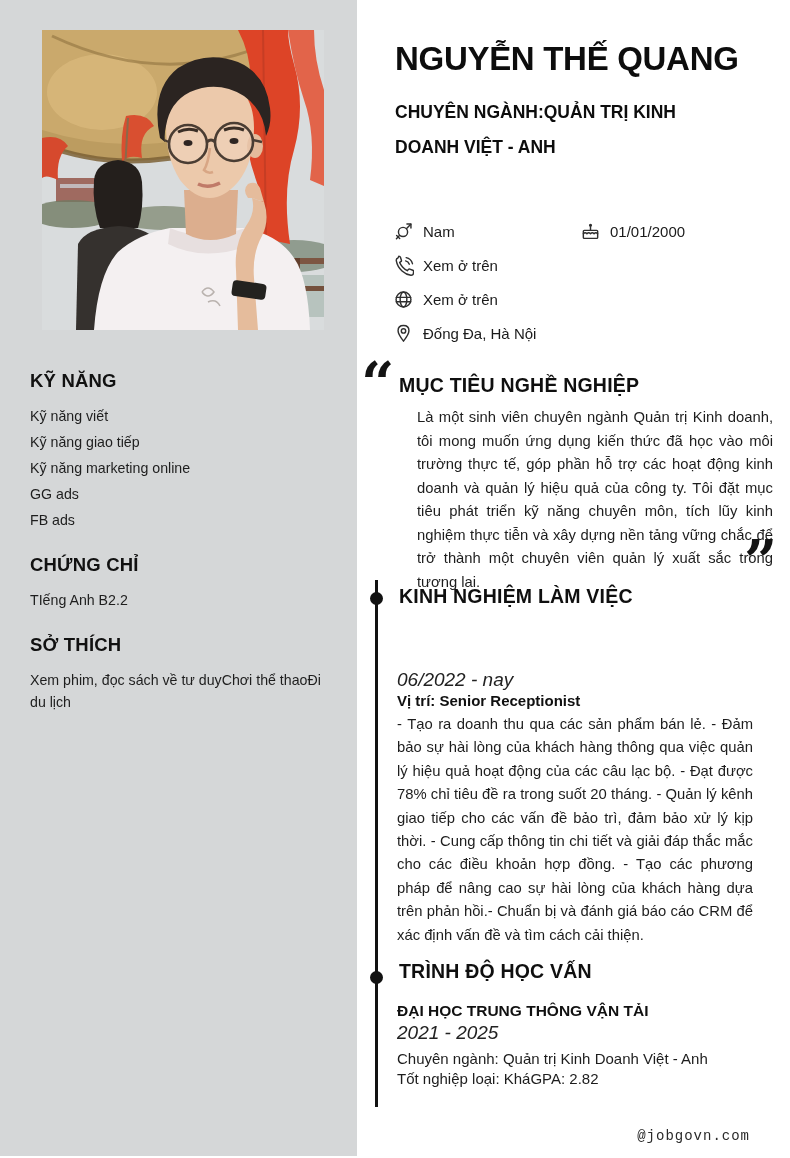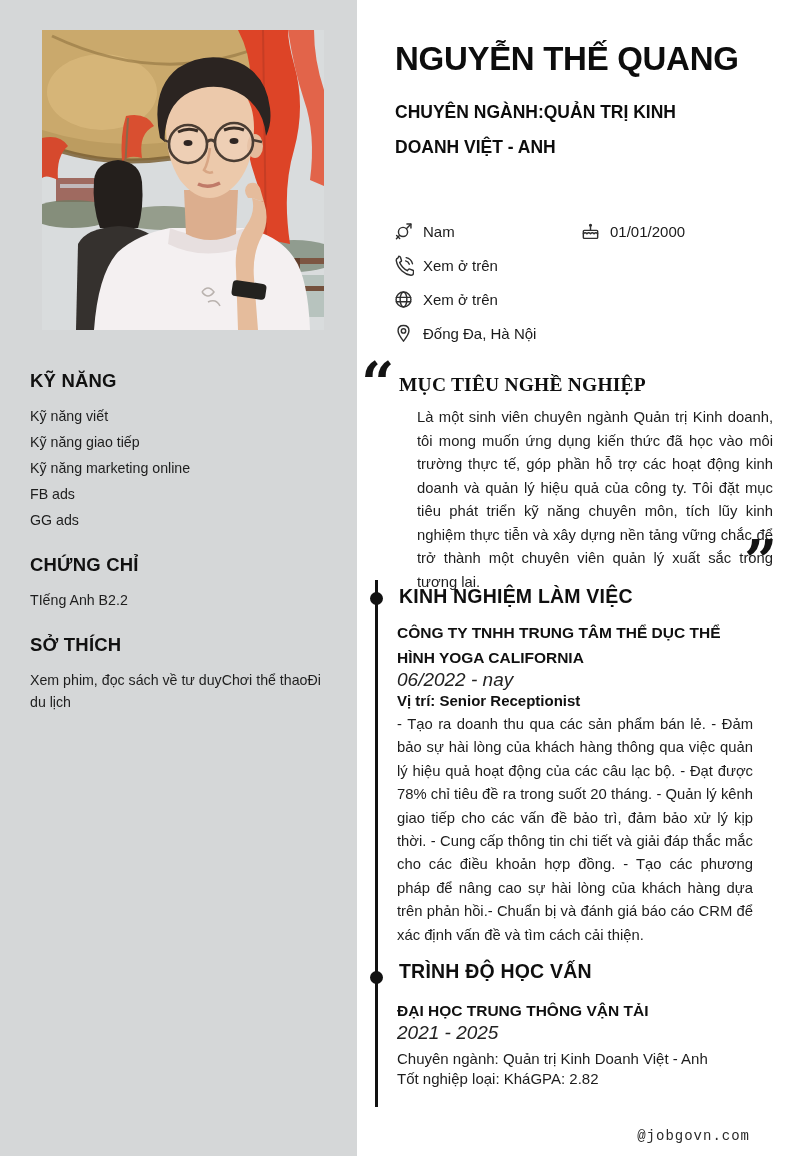--- a/index.html
+++ b/index.html
@@ -49,21 +49,21 @@
   .quote {
     position:absolute; font-size:58px; font-weight:900; line-height:1;
     color:#141414; font-family:"DejaVu Serif", serif; letter-spacing:-2px;
   }
   .q-open  { left:361px; top:355px; }
   .q-close { left:744px; top:532px; }
   .sec-title {
     position:absolute; font-size:19.5px; font-weight:700; color:#0f0f0f;
     letter-spacing:.2px;
   }
-  .t-objective { left:399px; top:374px;font-family:Liberation Serif, serif; }
+  .t-objective { left:399px; top:374px; }
   .t-exp       { left:399px; top:585px; }
   .t-edu       { left:399px; top:960px; }
   .para {
     position:absolute; left:397px; width:356px;
     font-size:14.8px; line-height:23.5px; text-align:justify; color:#1d1d1d;
   }
   .objective-text { top:406px;margin-left:20px; }
   .exp-desc { top:713px; line-height:23.4px; }
   .timeline {
     position:absolute; left:375px; top:580px; width:2.5px; height:527px;
@@ -158,22 +158,22 @@
         <path d="M166,272 q8,-4 12,4" fill="none" stroke="#b9b2ae" stroke-width="1.5"></path>
       </svg>
     </div>
 
     <div class="side-content">
       <div class="side-group">
         <div class="side-title">KỸ NĂNG</div>
         <div class="side-item">Kỹ năng viết</div>
         <div class="side-item">Kỹ năng giao tiếp</div>
         <div class="side-item">Kỹ năng marketing online</div>
+        <div class="side-item">GG ads</div>
         <div class="side-item">FB ads</div>
-        <div class="side-item">GG ads</div>
       </div>
       <div class="side-group">
         <div class="side-title">CHỨNG CHỈ</div>
         <div class="side-item">TIếng Anh B2.2</div>
       </div>
       <div class="side-group">
         <div class="side-title">SỞ THÍCH</div>
         <div class="side-item wrap">Xem phim, đọc sách về tư duyChơi thể thaoĐi du lịch</div>
       </div>
     </div>
@@ -243,21 +243,20 @@
   <span class="quote q-open">“</span>
   <h2 class="sec-title t-objective">MỤC TIÊU NGHỀ NGHIỆP</h2>
   <p class="para objective-text">Là một sinh viên chuyên ngành Quản trị Kinh doanh, tôi mong muốn ứng dụng kiến thức đã học vào môi trường thực tế, góp phần hỗ trợ các hoạt động kinh doanh và quản lý hiệu quả của công ty. Tôi đặt mục tiêu phát triển kỹ năng chuyên môn, tích lũy kinh nghiệm thực tiễn và xây dựng nền tảng vững chắc để trở thành một chuyên viên quản lý xuất sắc trong tương lai.</p>
   <span class="quote q-close">”</span>
 
   <div class="timeline"></div>
   <div class="bullet b-exp"></div>
   <div class="bullet b-edu"></div>
 
   <h2 class="sec-title t-exp">KINH NGHIỆM LÀM VIỆC</h2>
-  <div class="org company">CÔNG TY TNHH TRUNG TÂM THỂ DỤC THỂ HÌNH YOGA CALIFORNIA</div>
   <div class="period p-exp">06/2022 - nay</div>
   <div class="position">Vị trí: Senior Receptionist</div>
   <p class="para exp-desc">- Tạo ra doanh thu qua các sản phẩm bán lẻ. - Đảm bảo sự hài lòng của khách hàng thông qua việc quản lý hiệu quả hoạt động của các câu lạc bộ. - Đạt được 78% chỉ tiêu đề ra trong suốt 20 tháng. - Quản lý kênh giao tiếp cho các vấn đề bảo trì, đảm bảo xử lý kịp thời. - Cung cấp thông tin chi tiết và giải đáp thắc mắc cho các điều khoản hợp đồng. - Tạo các phương pháp để nâng cao sự hài lòng của khách hàng dựa trên phản hồi.- Chuẩn bị và đánh giá báo cáo CRM để xác định vấn đề và tìm cách cải thiện.</p>
 
   <h2 class="sec-title t-edu">TRÌNH ĐỘ HỌC VẤN</h2>
   <div class="org school">ĐẠI HỌC TRUNG THÔNG VẬN TẢI</div>
   <div class="period p-edu">2021 - 2025</div>
   <div class="edu-line edu-major">Chuyên ngành: Quản trị Kinh Doanh Việt - Anh</div>
   <div class="edu-line edu-grade">Tốt nghiệp loại: KháGPA: 2.82</div>
 

